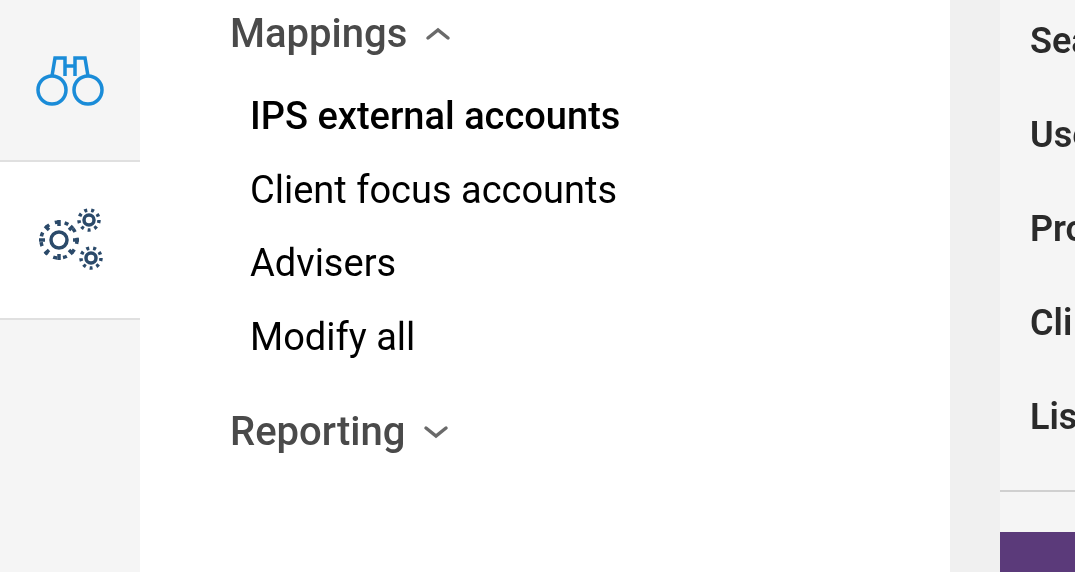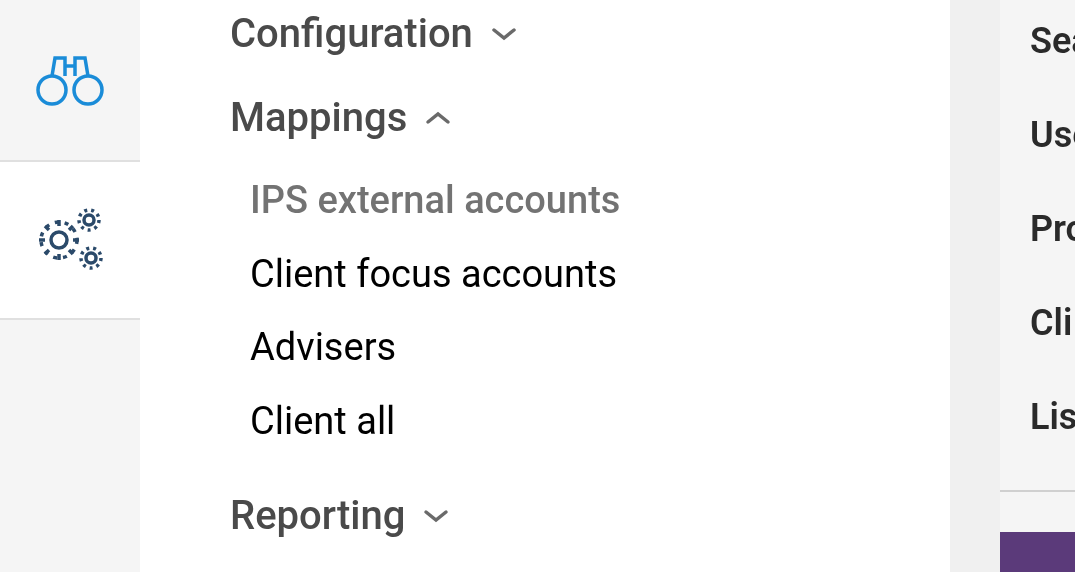--- a/index.html
+++ b/index.html
@@ -62,21 +62,21 @@
     }
     .sub-item {
       font-size: 38px;
       font-weight: 400;
       color: #000000;
       cursor: pointer;
       margin-bottom: 28px;
       line-height: 1.2;
     }
     .sub-item.selected {
-      color: #737373;
+      color: #000000;
       font-weight: 500;
     }
     .right-panel {
       position: absolute;
       left: 1000px;
       top: 0;
       width: 100px;
       height: 572px;
       background: #f5f5f5;
       padding-left: 30px;
@@ -129,43 +129,35 @@
         <circle cx="56" cy="14" r="5"></circle>
         <circle cx="56" cy="14" r="10" stroke-dasharray="3 4"></circle>
         <circle cx="58" cy="52" r="5"></circle>
         <circle cx="58" cy="52" r="10" stroke-dasharray="3 4"></circle>
       </svg>
     </span>
   </div>
 </div>
 
 <div class="nav-panel">
-  <div class="section-header">
-    <span>Configuration</span>
-    <span class="chevron">
-      <svg width="26" height="16" viewBox="0 0 26 16" fill="none" stroke="#6a6a6a" stroke-width="3.5" stroke-linecap="round">
-        <path d="M3 4 L13 12 L23 4"></path>
-      </svg>
-    </span>
-  </div>
 
   <div class="section-header">
     <span>Mappings</span>
     <span class="chevron">
       <svg width="26" height="16" viewBox="0 0 26 16" fill="none" stroke="#6a6a6a" stroke-width="3.5" stroke-linecap="round">
         <path d="M3 12 L13 4 L23 12"></path>
       </svg>
     </span>
   </div>
 
   <div class="sub-items">
     <div class="sub-item selected">IPS external accounts</div>
     <div class="sub-item">Client focus accounts</div>
     <div class="sub-item">Advisers</div>
-    <div class="sub-item">Client all</div>
+    <div class="sub-item">Modify all</div>
   </div>
 
   <div class="section-header" style="margin-bottom:0;margin-top:38px;">
     <span>Reporting</span>
     <span class="chevron">
       <svg width="26" height="16" viewBox="0 0 26 16" fill="none" stroke="#6a6a6a" stroke-width="3.5" stroke-linecap="round">
         <path d="M3 4 L13 12 L23 4"></path>
       </svg>
     </span>
   </div>

